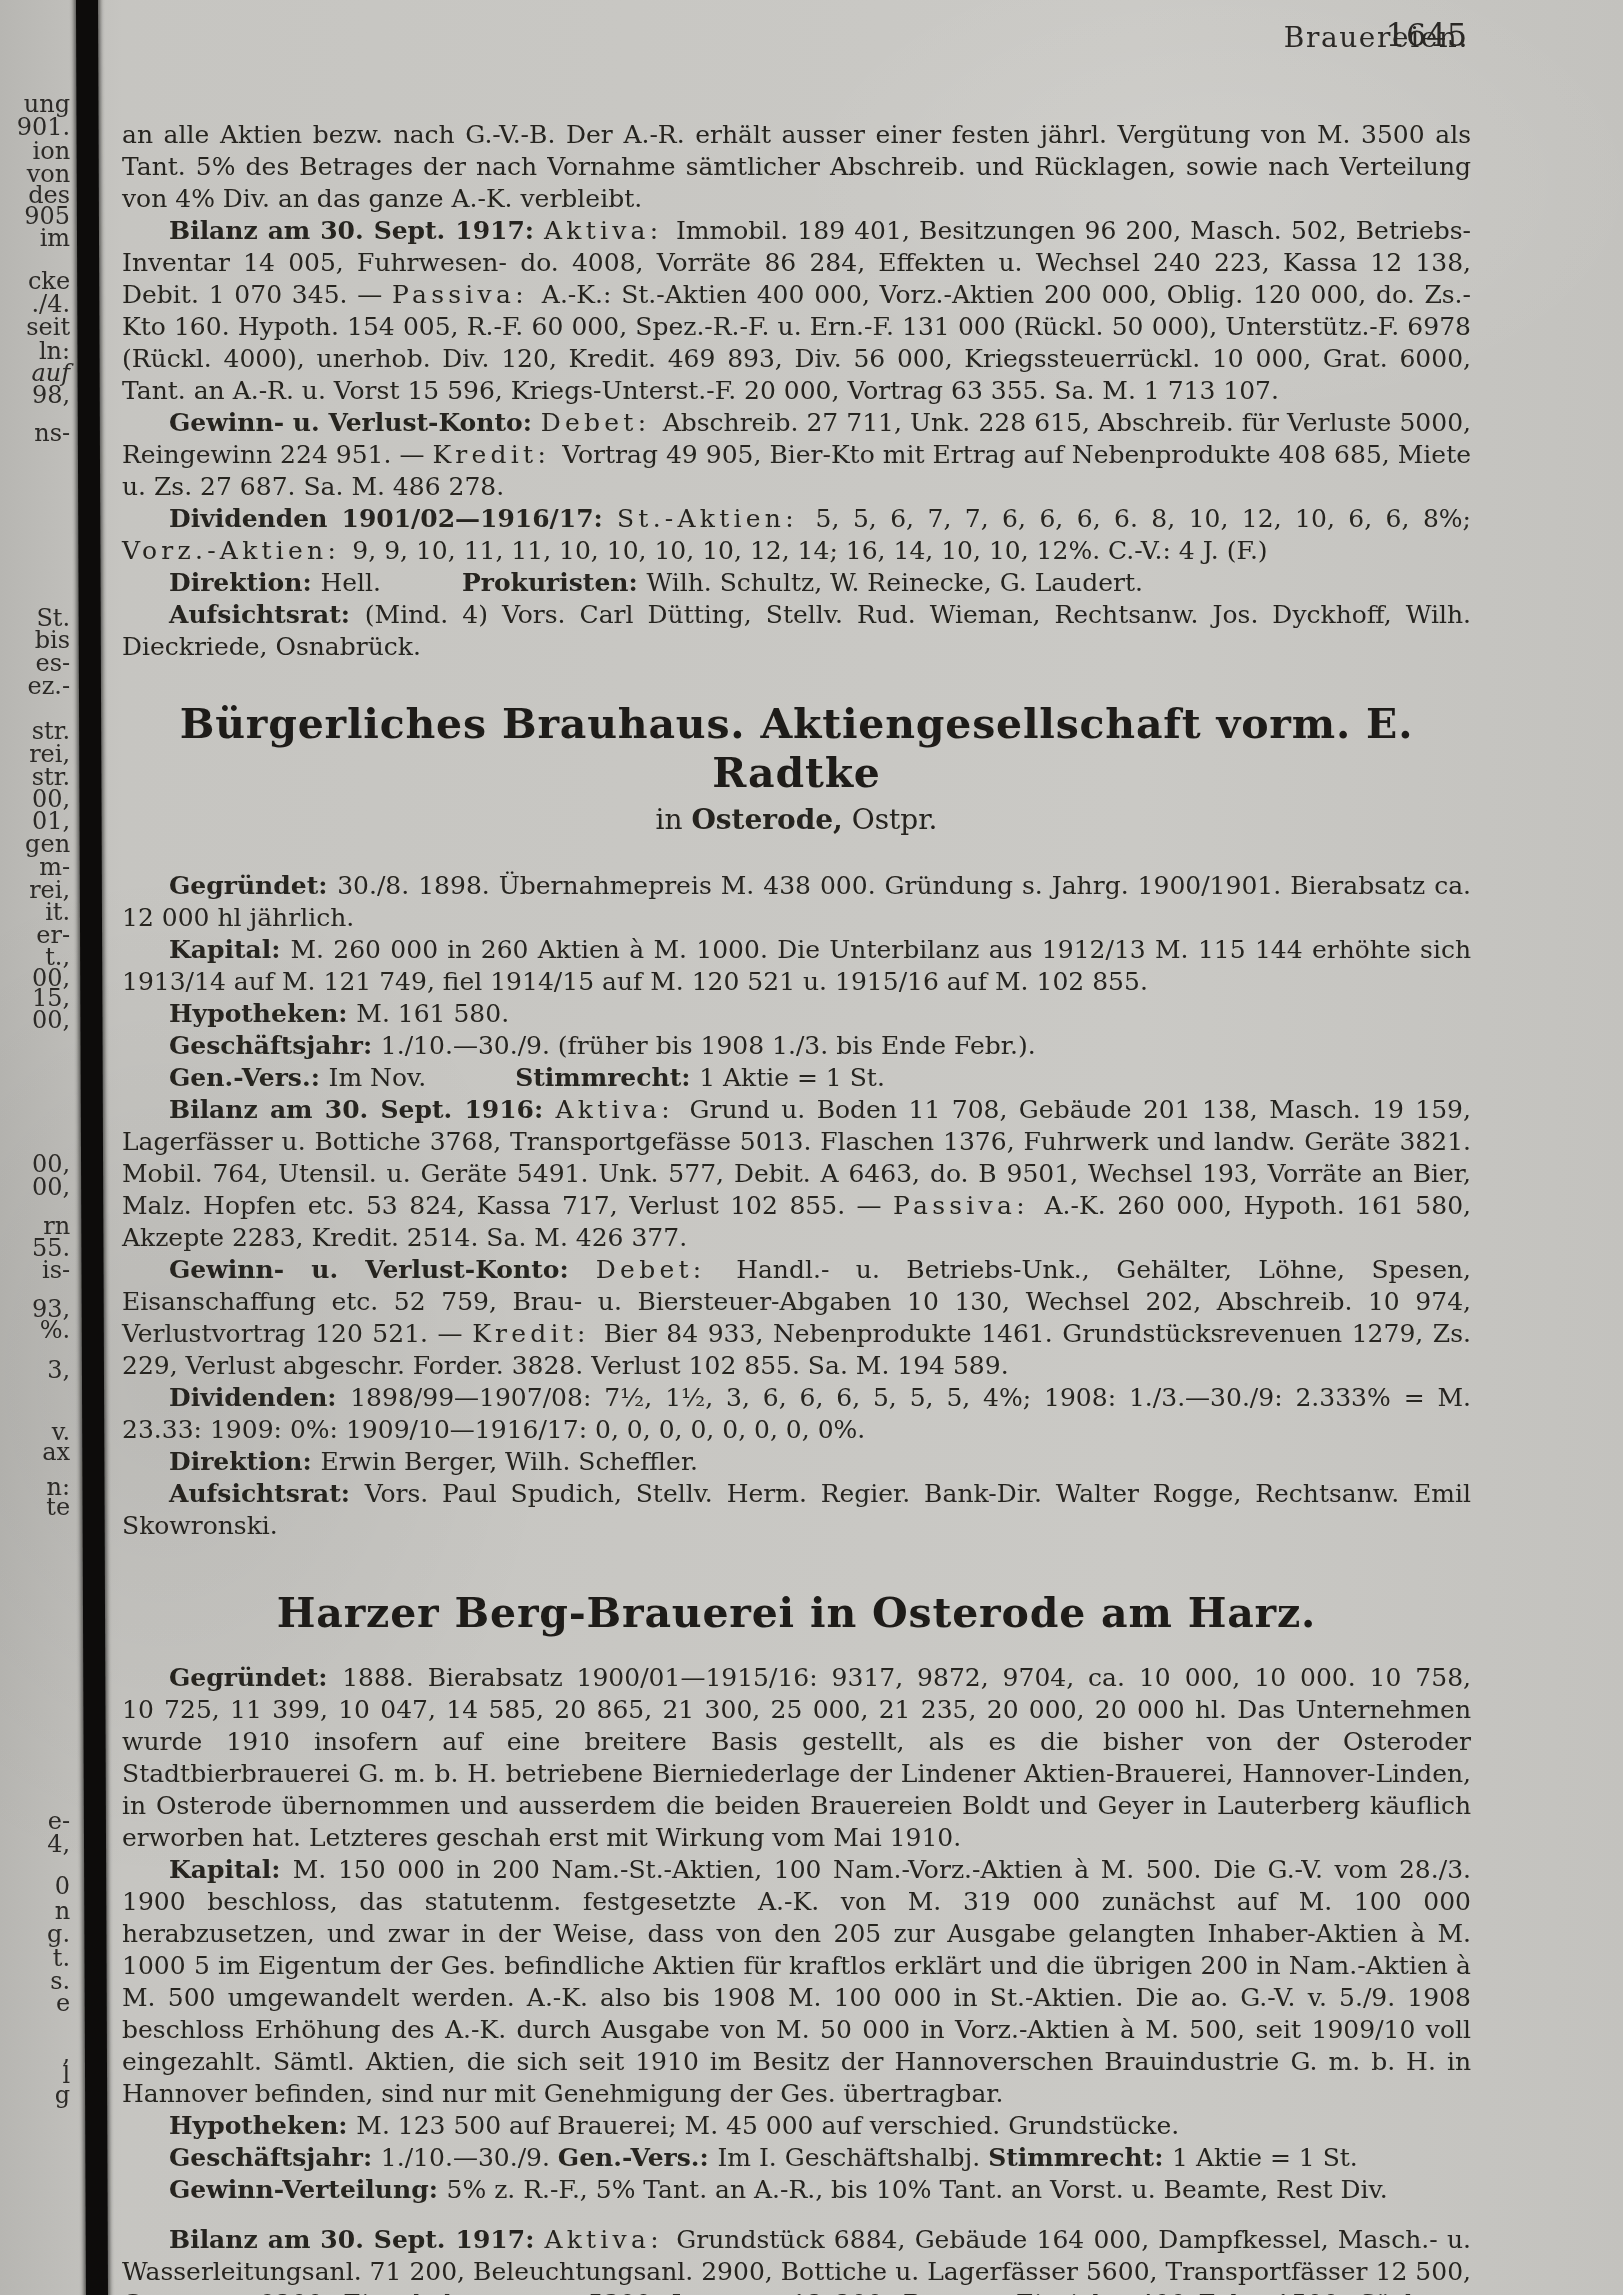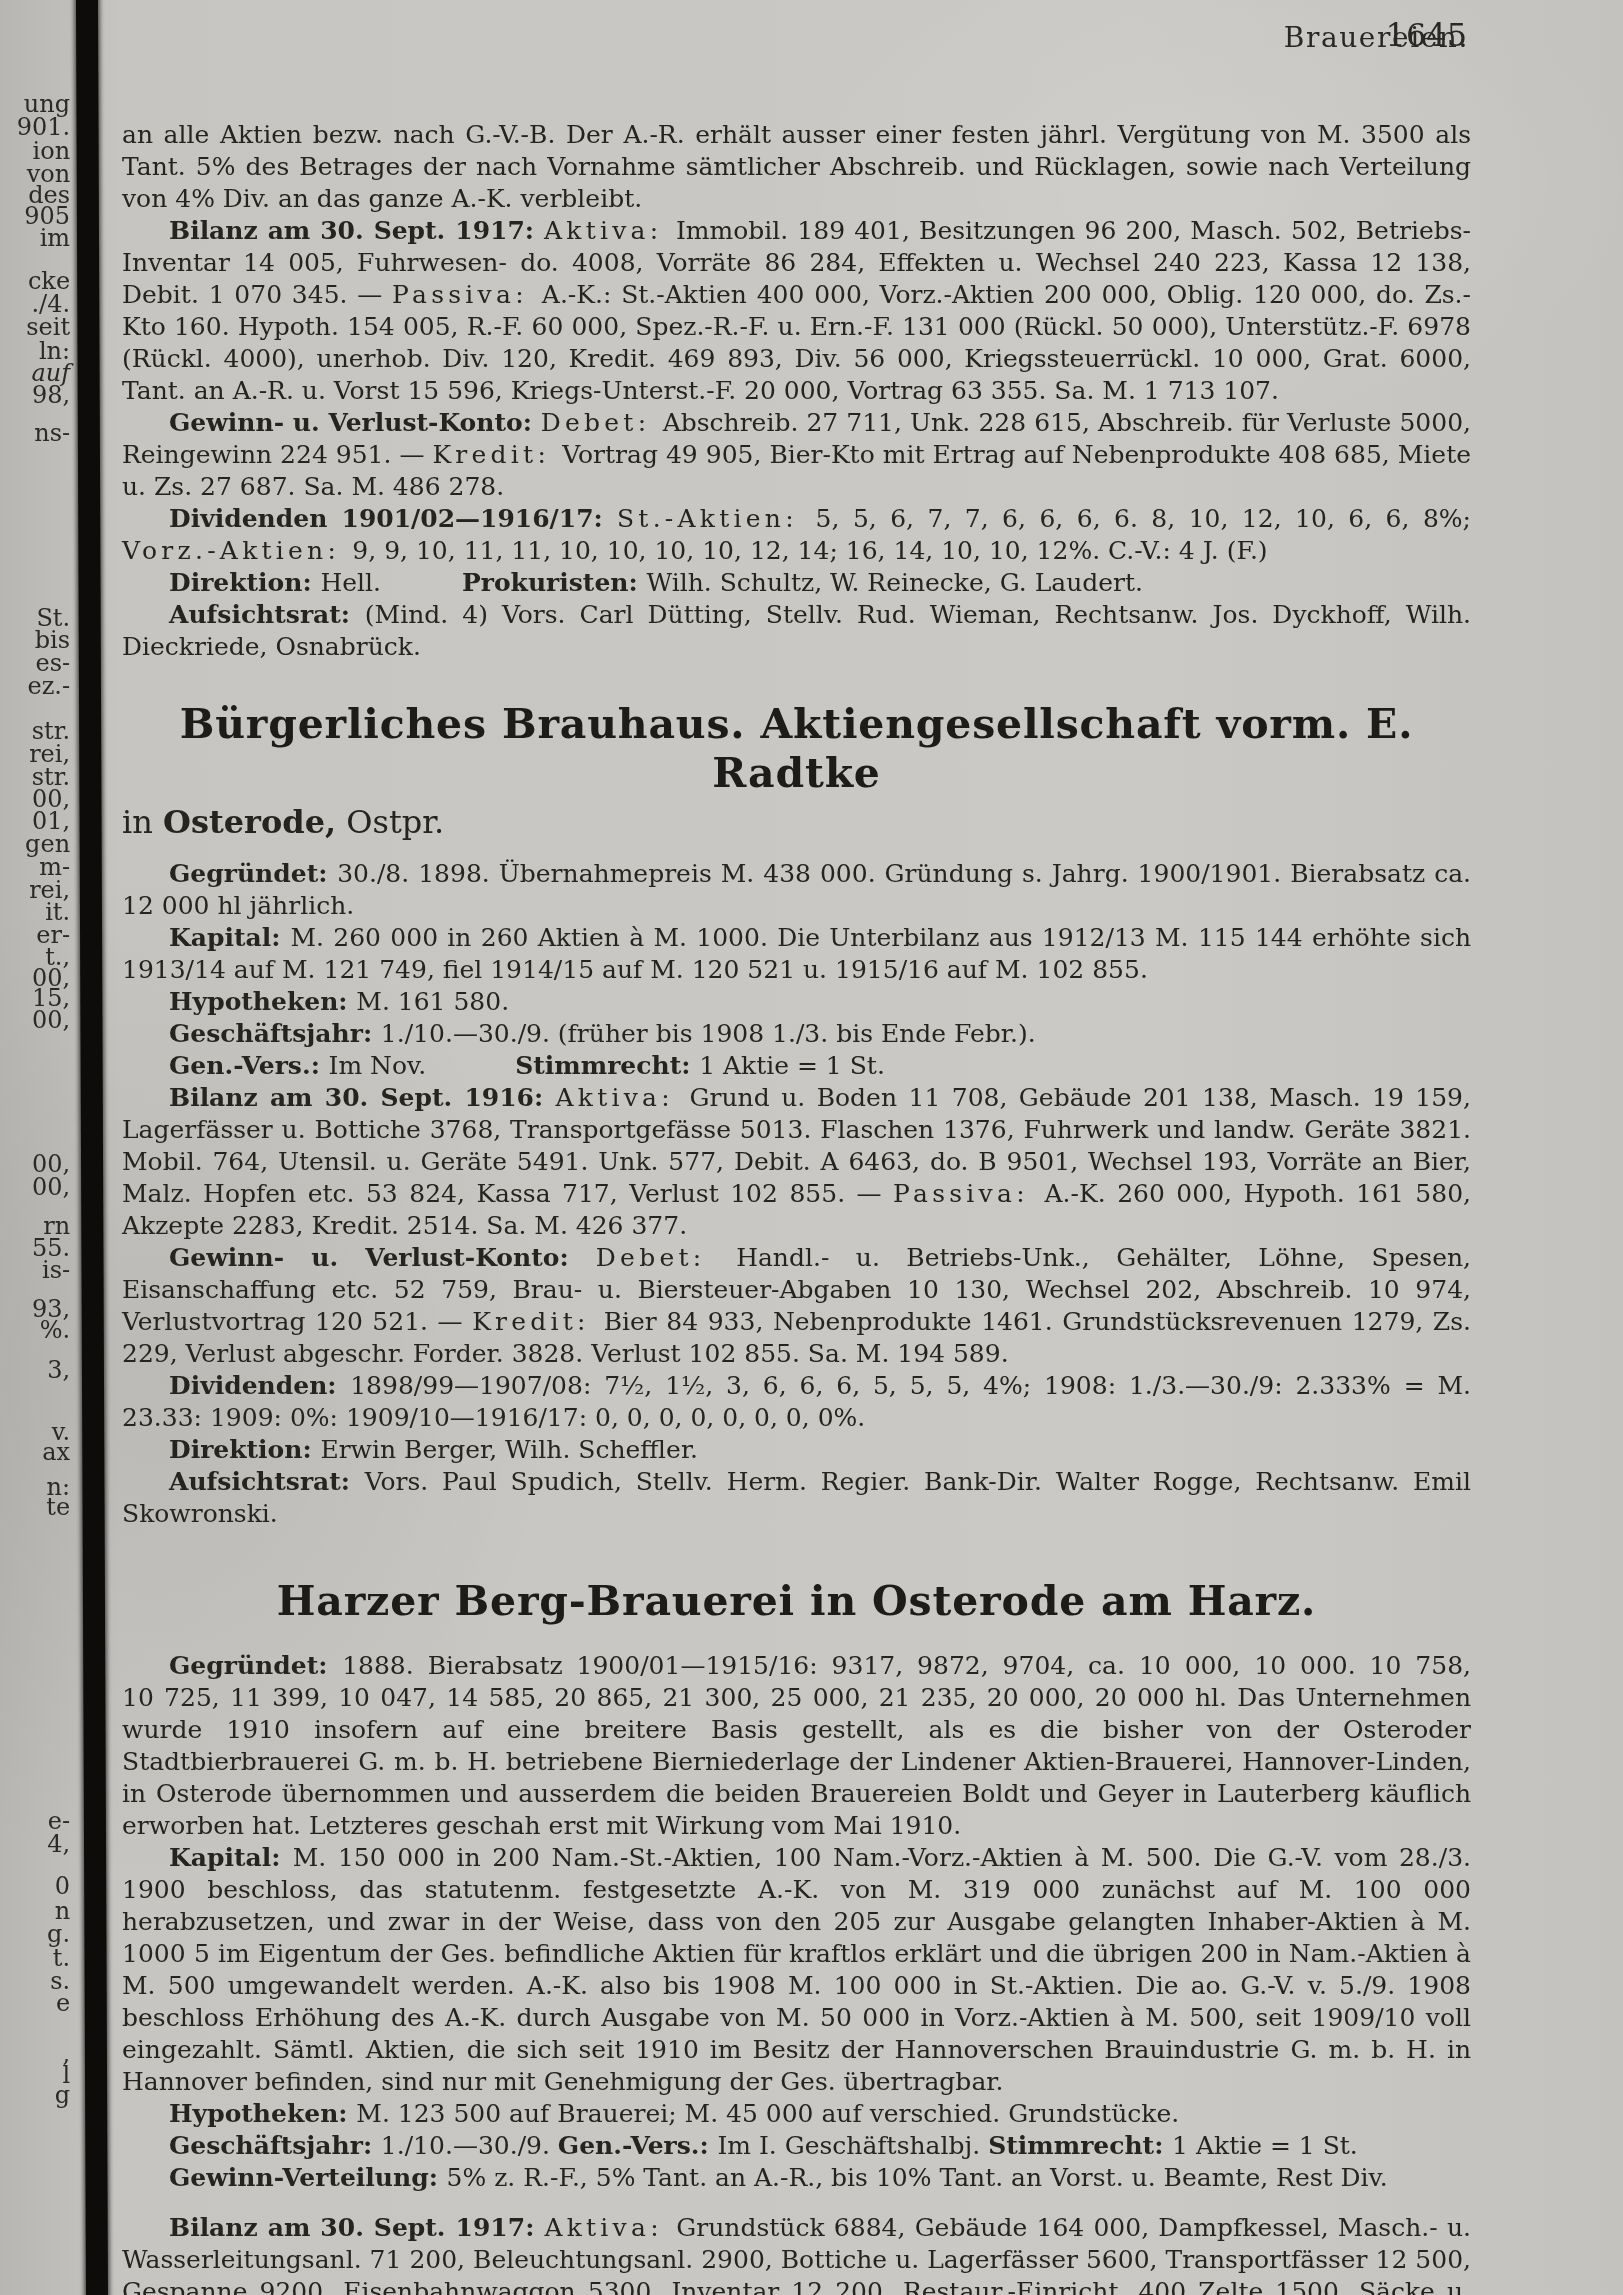--- a/index.html
+++ b/index.html
@@ -47,22 +47,22 @@
   .b{font-weight:bold;}
   .sp{letter-spacing:0.17em;}
   .gap{display:inline-block;height:0.8px;}
   .h1{
     text-indent:0;text-align:center;font-weight:bold;
     font-size:41px;line-height:1.2;
     margin-top:34px;margin-bottom:4.9px;
     letter-spacing:0.8px;color:#1e1c19;
   }
   .sub{
-    text-indent:0;
-    font-size:32px;line-height:1.2;margin-bottom:16px;
+    text-indent:0;text-align:center;
+    font-size:28px;line-height:1.2;margin-bottom:33px;
   }
 </style>
 </head>
 <body>
 
 <div class="page">
   <div class="margin-column">
       <div class="frag" style="top: 91px;">ung</div>
       <div class="frag" style="top: 114px;">901.</div>
       <div class="frag" style="top: 138px;">ion</div>

